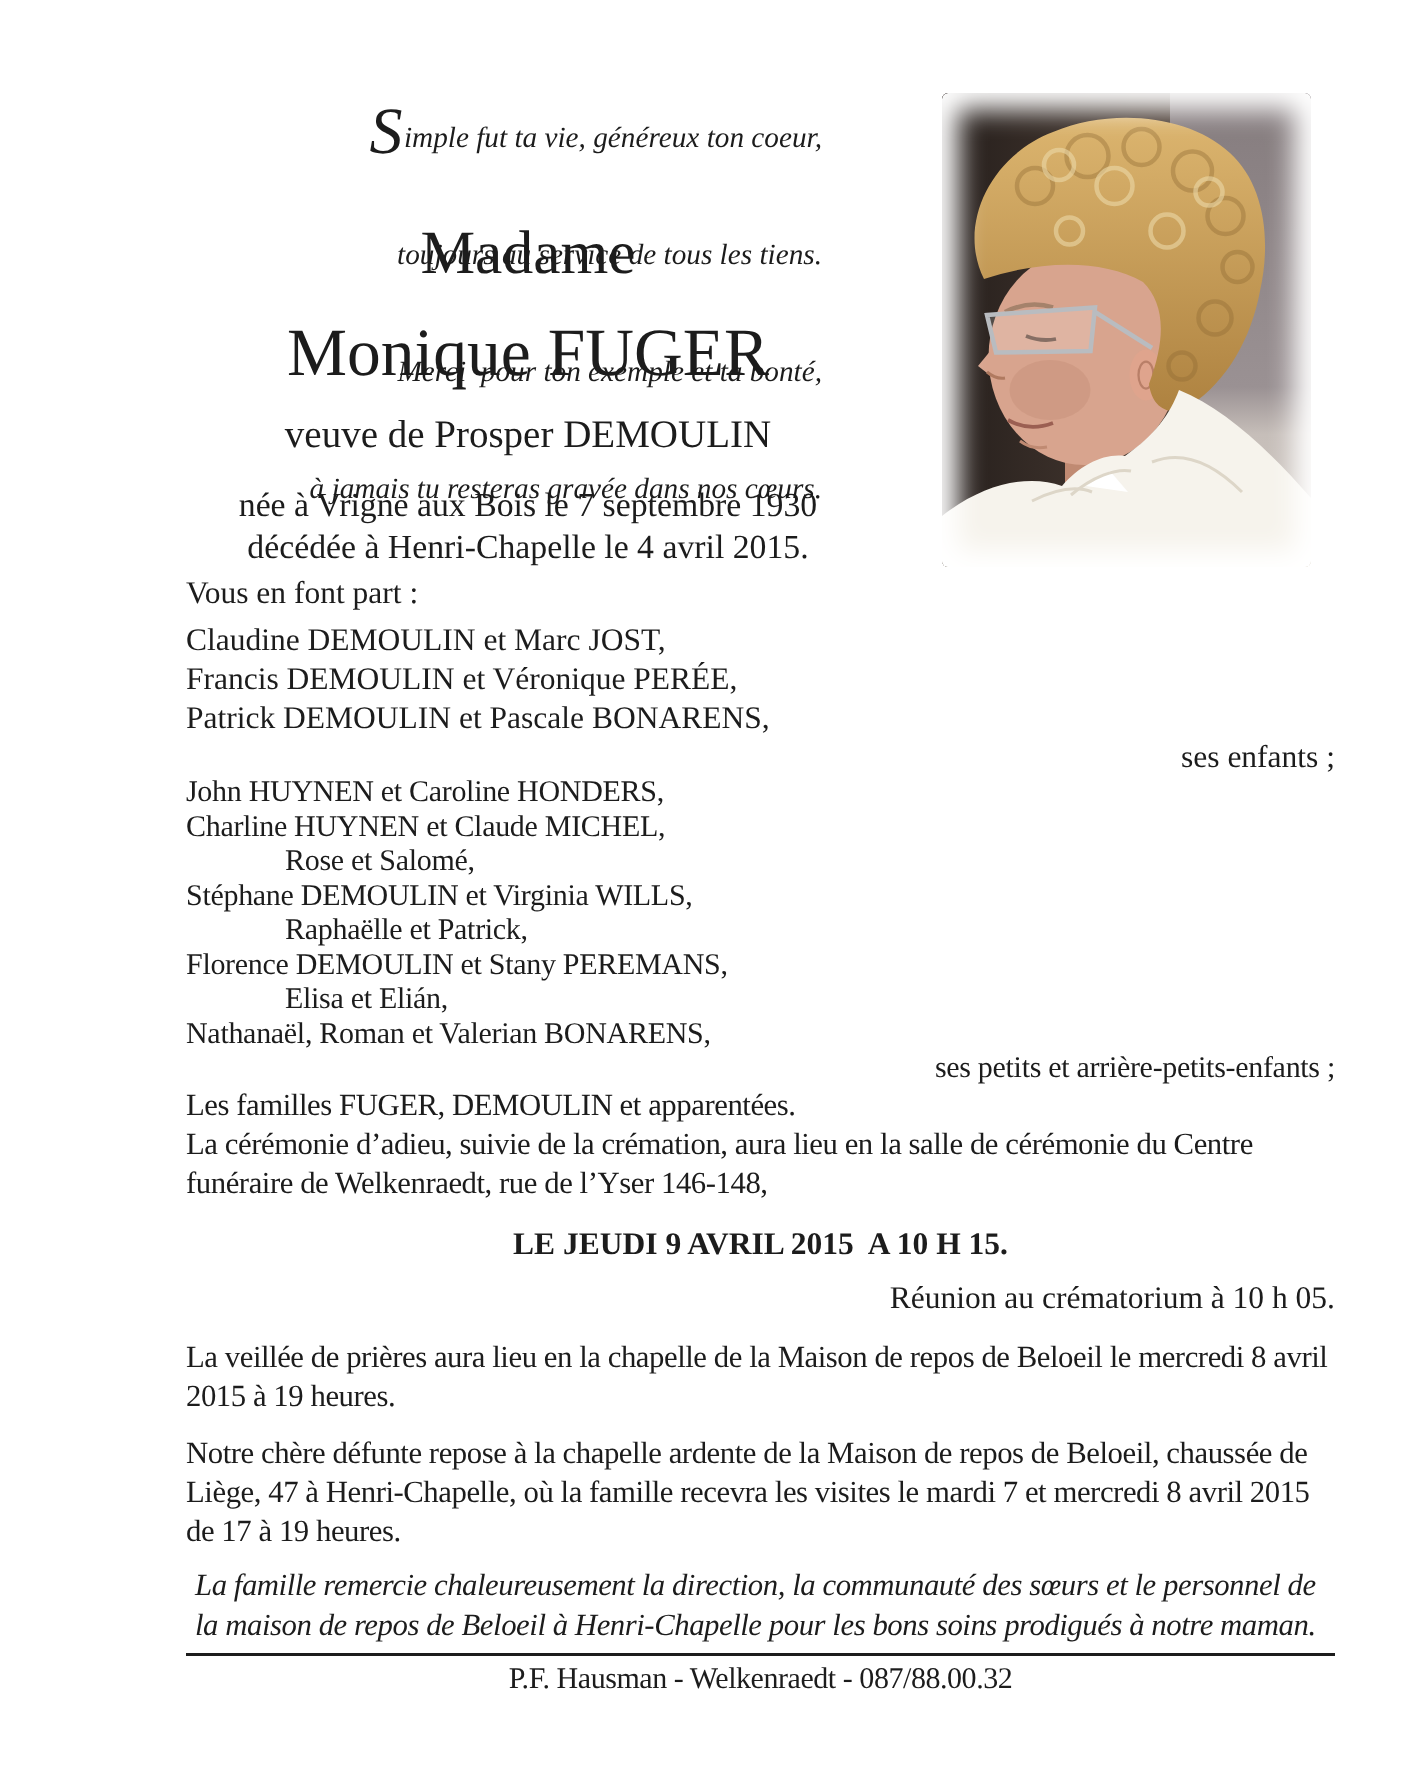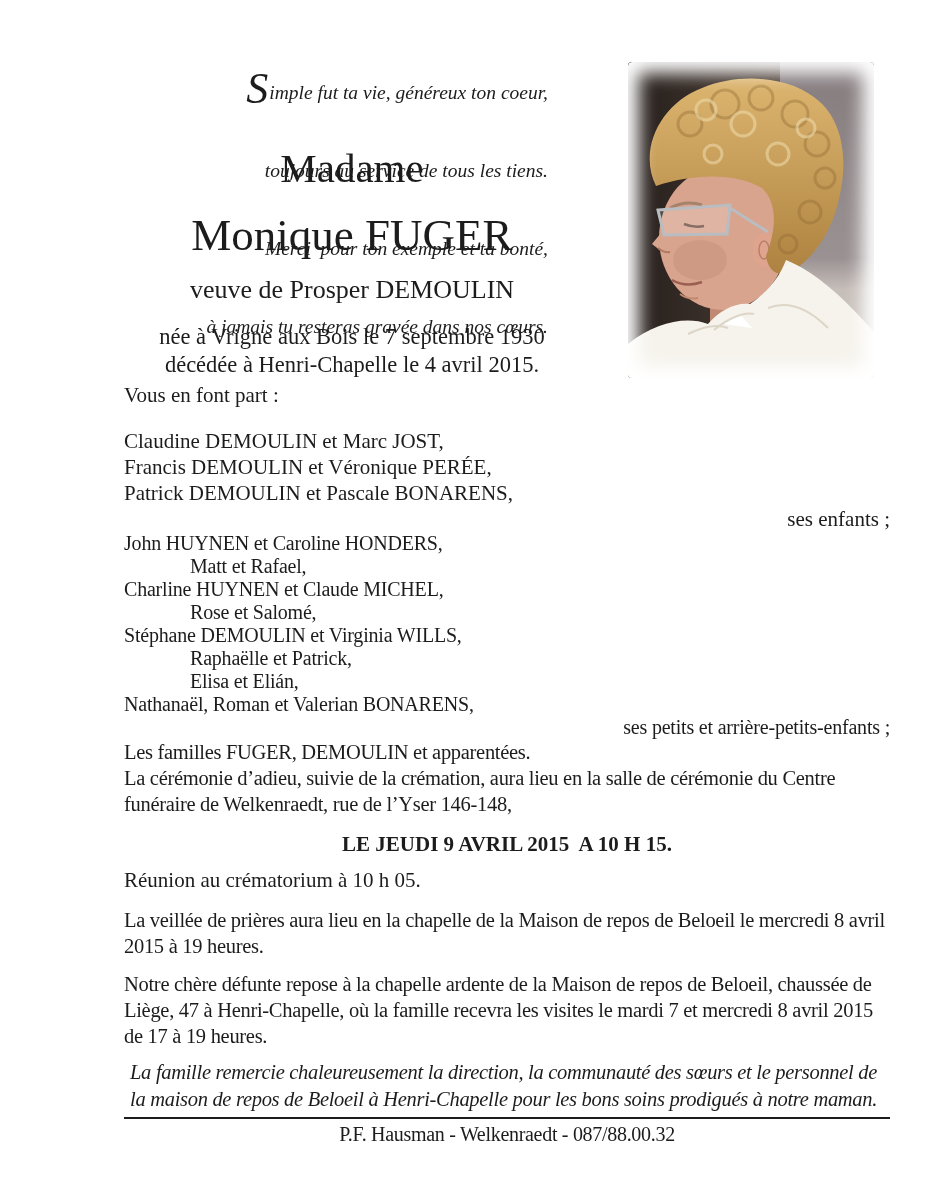--- a/index.html
+++ b/index.html
@@ -38,33 +38,33 @@
   }
   .photo svg{display:block;width:100%;height:100%;}
   .photo .feather{
     position:absolute;inset:0;pointer-events:none;
     box-shadow:inset 0 0 18px 11px #ffffff;
     border-radius:4px;
   }
 
   
   .body{position:absolute;left:124px;top:382px;width:766px;font-size:21px;}
-  .intro{line-height:26px;margin-bottom:20px;}
+  .intro{line-height:26px;margin-bottom:5px;}
   .child-line{line-height:26px;}
   .right-label{text-align:right;line-height:26px;}
   .gc-line{font-size:20px;line-height:23px;letter-spacing:-0.2px;}
   .gc-line.indent{padding-left:66px;}
   .gc-label{text-align:right;font-size:20px;line-height:23px;letter-spacing:-0.2px;}
   .families{font-size:20.5px;line-height:26px;letter-spacing:-0.3px;}
   .para{font-size:20.5px;line-height:26px;letter-spacing:-0.3px;}
   .date-line{
     text-align:center;font-weight:bold;font-size:21px;line-height:26px;
     margin-top:14px;white-space:pre-wrap;
   }
-  .meeting-line{text-align:left;font-size:21px;line-height:26px;margin-top:10px;}
+  .meeting-line{text-align:right;font-size:21px;line-height:26px;margin-top:10px;}
   .vigil{margin-top:14px;}
   .repose{margin-top:12px;}
   .thanks{
     margin-top:10px;padding-left:6px;
     font-style:italic;font-size:20.5px;line-height:27px;letter-spacing:-0.3px;
   }
   .rule{border:0;border-top:2px solid #1c1c1c;margin:4px 0 2px 0;}
   .footer-line{text-align:center;font-size:20px;line-height:26px;letter-spacing:-0.3px;}
 </style>
 </head>
@@ -161,25 +161,25 @@
 
   <div class="body">
     <div class="intro">Vous en font part :</div>
 
     <div class="child-line">Claudine DEMOULIN et Marc JOST,</div>
     <div class="child-line">Francis DEMOULIN et Véronique PERÉE,</div>
     <div class="child-line">Patrick DEMOULIN et Pascale BONARENS,</div>
     <div class="right-label">ses enfants ;</div>
 
     <div class="gc-line">John HUYNEN et Caroline HONDERS,</div>
-    <div class="gc-line indent">Matt et Rafael,</div>
     <div class="gc-line">Charline HUYNEN et Claude MICHEL,</div>
     <div class="gc-line indent">Rose et Salomé,</div>
     <div class="gc-line">Stéphane DEMOULIN et Virginia WILLS,</div>
     <div class="gc-line indent">Raphaëlle et Patrick,</div>
+    <div class="gc-line">Florence DEMOULIN et Stany PEREMANS,</div>
     <div class="gc-line indent">Elisa et Elián,</div>
     <div class="gc-line">Nathanaël, Roman et Valerian BONARENS,</div>
     <div class="gc-label">ses petits et arrière-petits-enfants ;</div>
 
     <div class="families">Les familles FUGER, DEMOULIN et apparentées.</div>
 
     <div class="para">La cérémonie d’adieu, suivie de la crémation, aura lieu en la salle de cérémonie du Centre funéraire de Welkenraedt, rue de l’Yser 146-148,</div>
     <div class="date-line">LE JEUDI 9 AVRIL 2015  A 10 H 15.</div>
     <div class="meeting-line">Réunion au crématorium à 10 h 05.</div>
 

